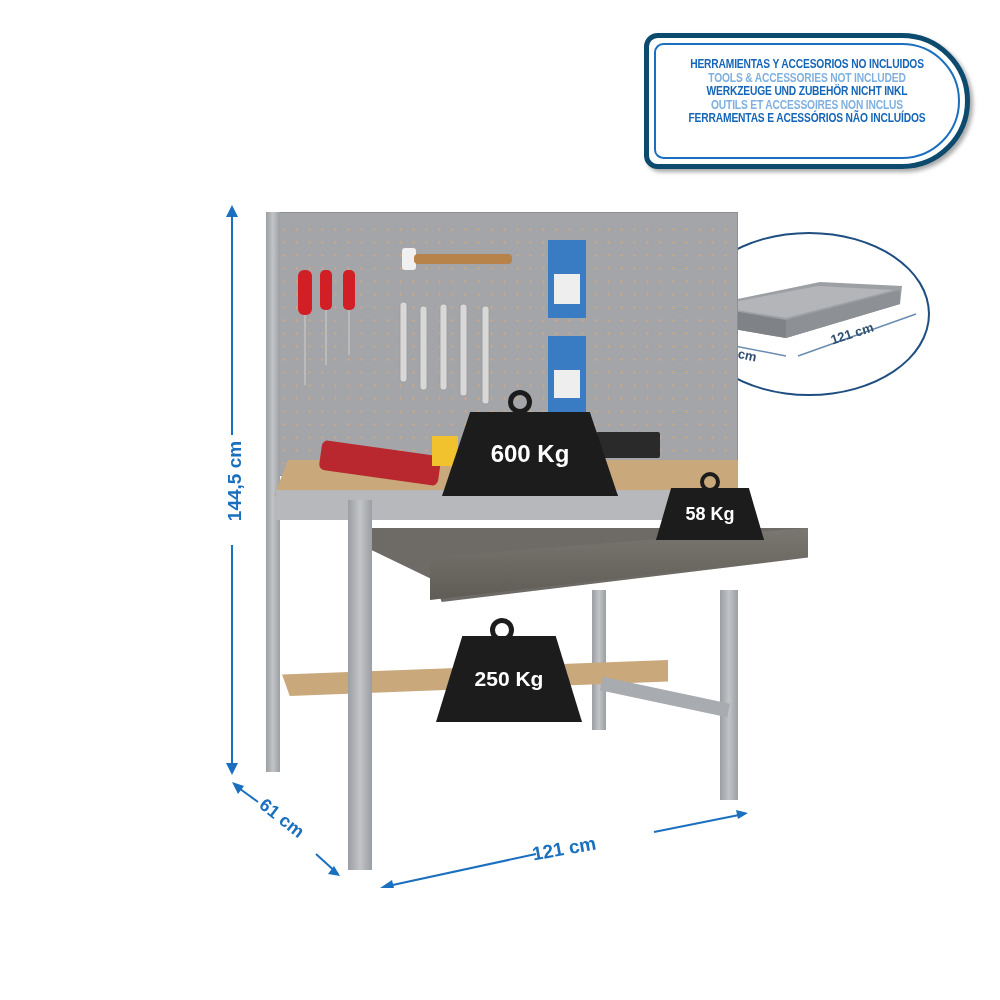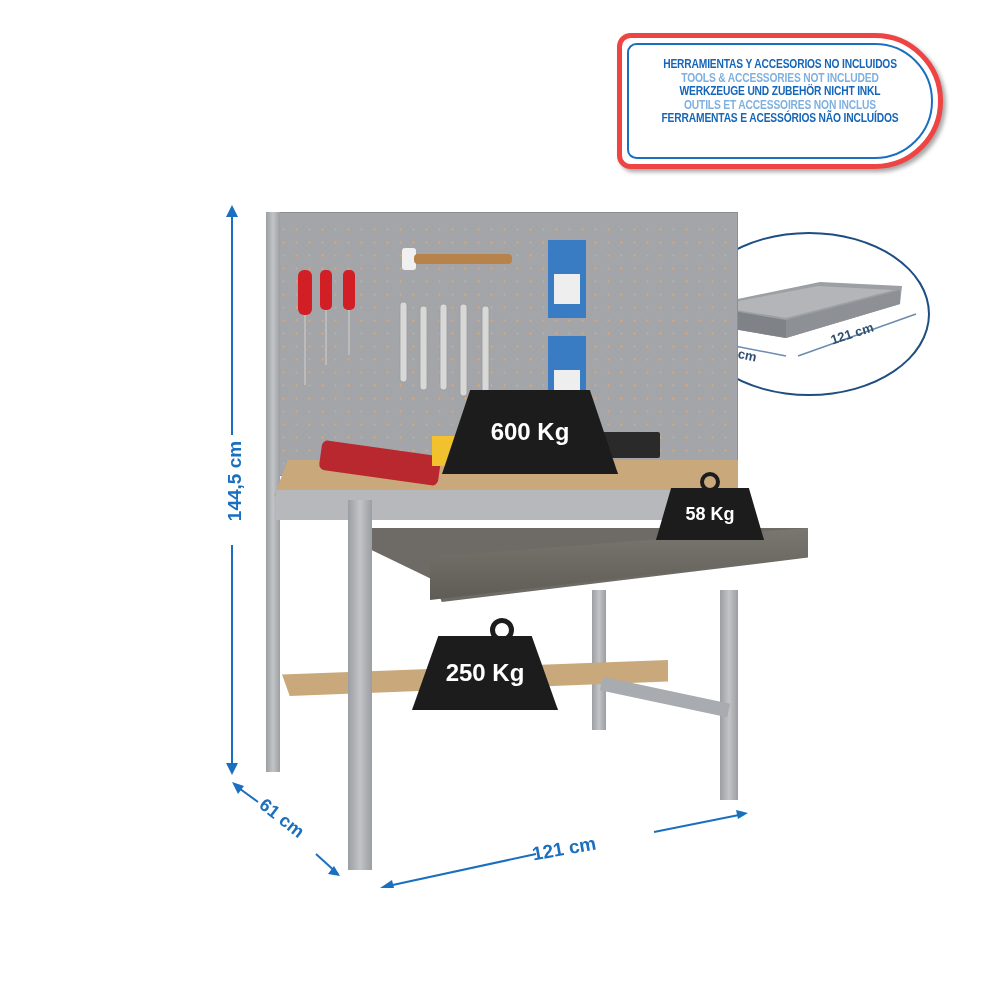--- a/index.html
+++ b/index.html
@@ -1,19 +1,19 @@
 <!DOCTYPE html>
 <html><head>
 <meta charset="utf-8">
 <style>
   html,body{margin:0;padding:0;background:#fff;}
   body{width:1000px;height:1000px;position:relative;overflow:hidden;font-family:"Liberation Sans",sans-serif;}
   .abs{position:absolute;}
   
-  .badge{left:617px;top:33px;width:316px;height:126px;border:5px solid #ef4444;border-radius:14px 70px 70px 14px;box-shadow:3px 3px 4px rgba(0,0,0,.35);background:#fff;}
+  .badge{left:644px;top:33px;width:316px;height:126px;border:5px solid #0c4a6e;border-radius:14px 70px 70px 14px;box-shadow:3px 3px 4px rgba(0,0,0,.35);background:#fff;}
   .badge-inner{position:absolute;left:5px;top:5px;right:5px;bottom:5px;border:2px solid #1a6fbf;border-radius:10px 62px 62px 10px;}
   .badge-lines{position:absolute;left:0;right:0;top:20px;text-align:center;font-weight:bold;font-size:12.5px;line-height:13.5px;letter-spacing:-0.2px;font-family:"Liberation Sans Narrow","Liberation Sans",sans-serif;transform:scaleX(.82);transform-origin:center;}
   .badge-lines div{white-space:nowrap;}
   .l-dark{color:#1566b8;}
   .l-light{color:#7fb0e0;}
   
   .inset{left:688px;top:232px;width:238px;height:160px;border:2px solid #1f4e80;border-radius:50%;background:#fff;overflow:hidden;}
   .tray{position:absolute;}
   .dimtxt{color:#2f4f70;font-weight:bold;font-size:13px;}
   
@@ -126,25 +126,25 @@
 <div class="abs drawer"></div>
 <div class="abs drawer-front"></div>
 
 <div class="abs shelf"></div>
 
 <div class="abs leg" style="left:348px;top:500px;width:24px;height:370px;"></div>
 <div class="abs leg" style="left:720px;top:590px;width:18px;height:210px;"></div>
 <div class="abs" style="left:600px;top:690px;width:130px;height:14px;background:#a8abaf;transform:rotate(12deg);"></div>
 
 <div class="abs ring" style="left:508px;top:390px;width:14px;height:14px;"></div>
-<div class="abs weight" style="left:442px;top:390px;width:176px;height:84px;clip-path:polygon(16% 0,84% 0,100% 100%,0 100%);font-size:24px;">
+<div class="abs weight" style="left:442px;top:412px;width:176px;height:84px;clip-path:polygon(16% 0,84% 0,100% 100%,0 100%);font-size:24px;">
   <span>600 Kg</span>
 </div>
 
 <div class="abs ring" style="left:700px;top:472px;width:12px;height:12px;border-width:4px;"></div>
 <div class="abs weight" style="left:656px;top:488px;width:108px;height:52px;clip-path:polygon(14% 0,86% 0,100% 100%,0 100%);font-size:18px;">
   <span>58 Kg</span>
 </div>
 
 <div class="abs ring" style="left:490px;top:618px;width:14px;height:14px;"></div>
-<div class="abs weight" style="left:412px;top:636px;width:146px;height:74px;clip-path:polygon(18% 0,82% 0,100% 100%,0 100%);font-size:24px;">
+<div class="abs weight" style="left:436px;top:636px;width:146px;height:86px;clip-path:polygon(18% 0,82% 0,100% 100%,0 100%);font-size:21px;">
   <span>250 Kg</span>
 </div>
 
 </body></html>

